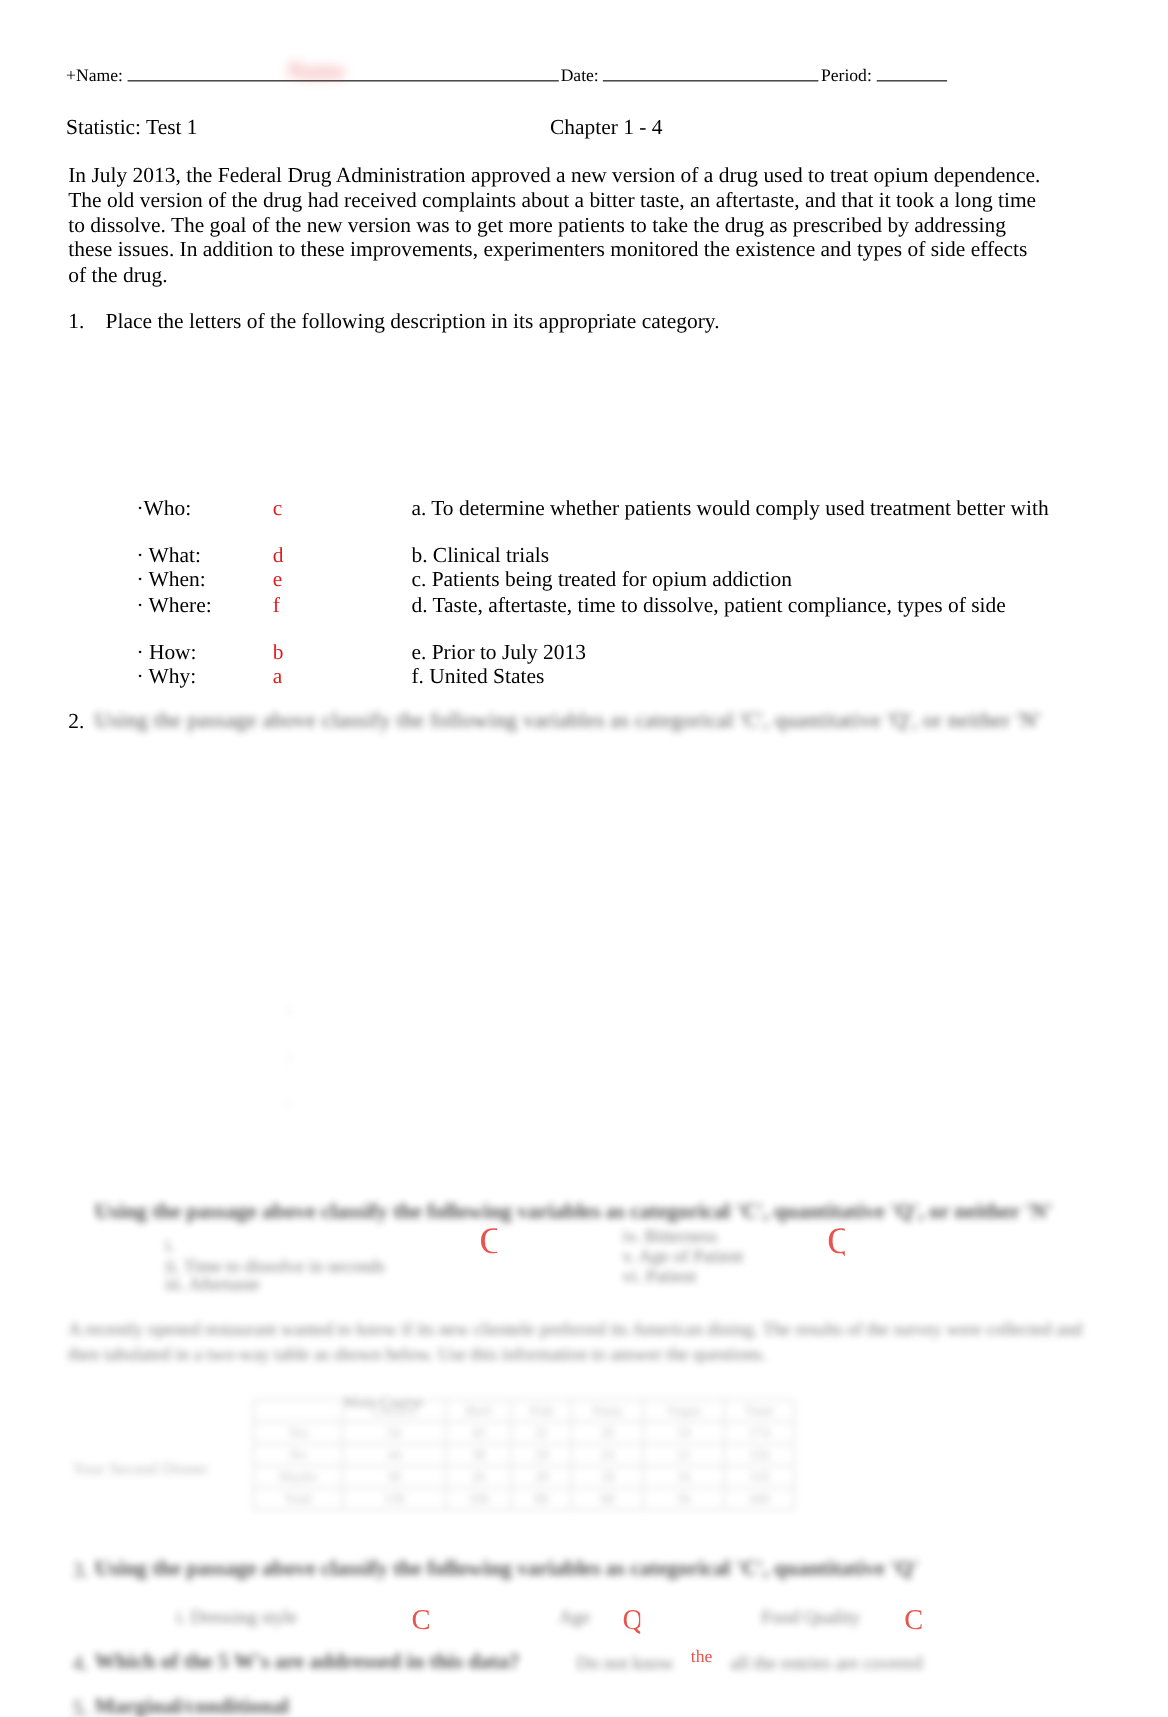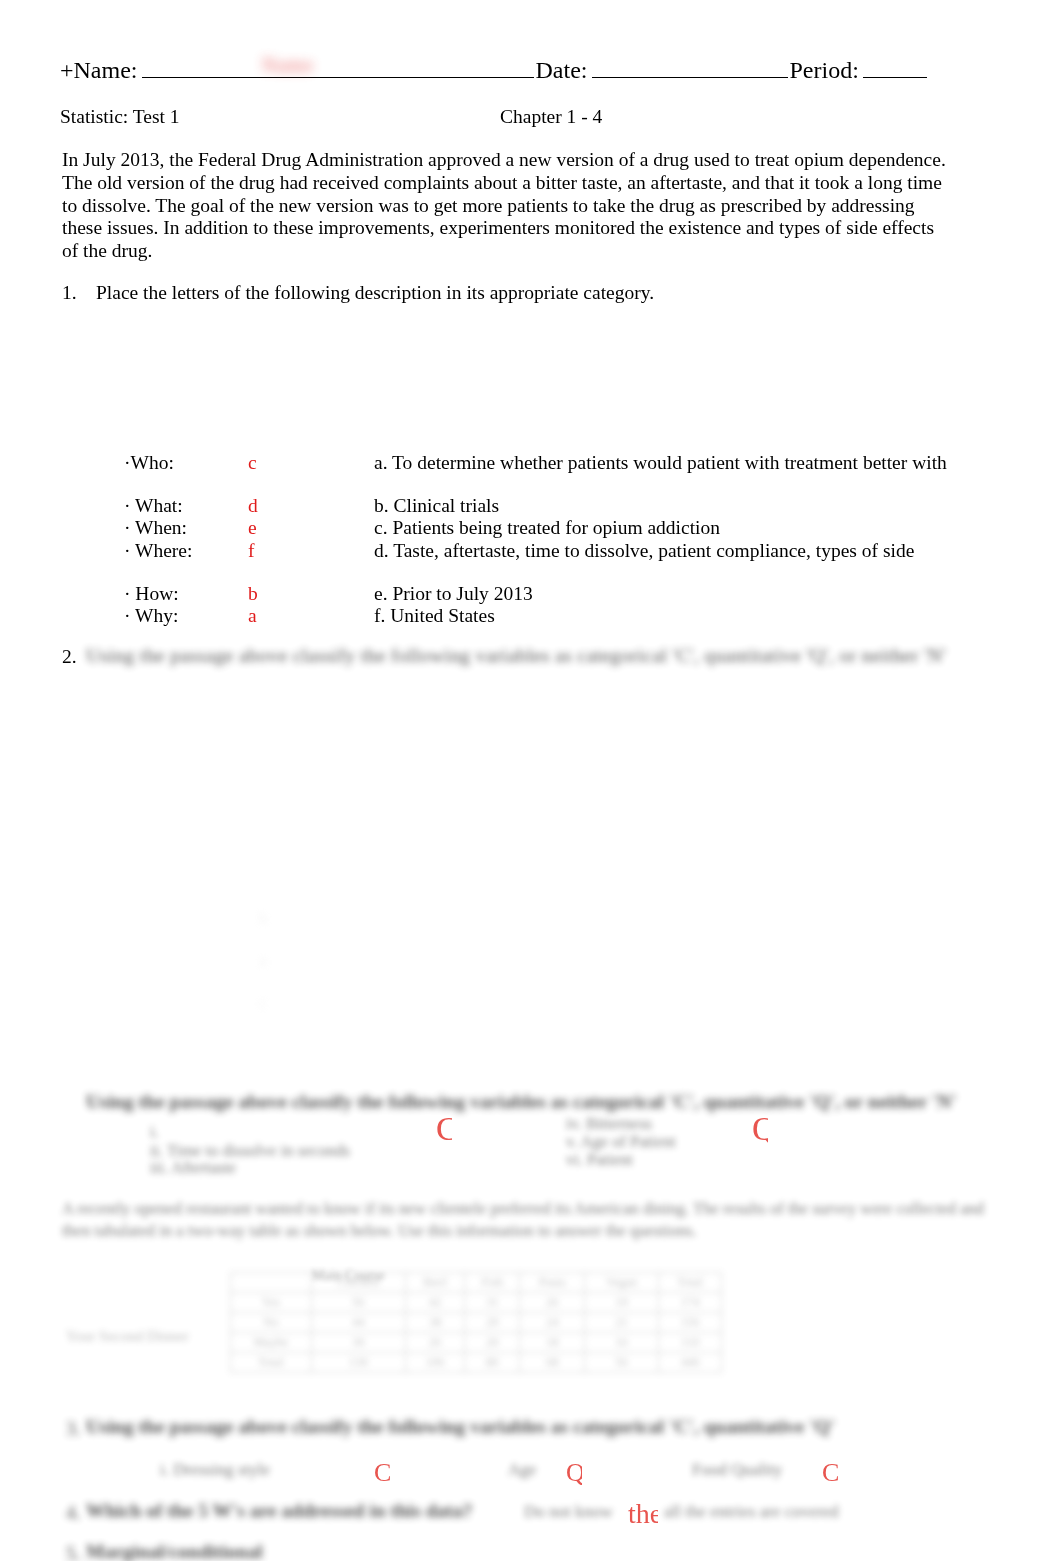--- a/index.html
+++ b/index.html
@@ -16,21 +16,21 @@
     color: #000000;
     overflow: hidden;
   }
 
   
   .header-row {
     position: absolute;
     left: 60px;
     top: 58px;
     width: 940px;
-    font-size: 24px;
+    font-size: 16px;
     line-height: 24px;
     white-space: nowrap;
   }
   .header-row .lbl { }
   .rule {
     display: inline-block;
     border-bottom: 1.4px solid #000;
     vertical-align: baseline;
     height: 15px;
     margin: 0 2px 0 4px;
@@ -247,21 +247,21 @@
   .q4o1   { left: 160px; top: 1460px; width: 170px; font-size: 17px; }
   .q4o1a  { left: 374px; top: 1458px; width: 16px; font-size: 26px; }
   .q4o2   { left: 508px; top: 1460px; width: 40px; font-size: 17px; }
   .q4o2a  { left: 566px; top: 1458px; width: 16px; font-size: 26px; }
   .q4o3   { left: 692px; top: 1460px; width: 110px; font-size: 17px; }
   .q4o3a  { left: 822px; top: 1458px; width: 16px; font-size: 26px; }
 
   .q5num  { left: 66px; top: 1502px; font-size: 19.5px; }
   .q5head { left: 86px; top: 1500px; width: 420px; font-size: 19.5px; font-weight: bold; }
   .q5ansa { left: 524px; top: 1502px; width: 110px; font-size: 17px; }
-  .q5ansb { left: 628px; top: 1498px; width: 30px; font-size: 28px; }
+  .q5ansb { left: 628px; top: 1498px; width: 30px; font-size: 16px; }
   .q5ansc { left: 664px; top: 1502px; width: 200px; font-size: 17px; }
 
   .q6num  { left: 66px; top: 1543px; font-size: 19.5px; }
   .q6head { left: 86px; top: 1541px; width: 260px; font-size: 19.5px; font-weight: bold; }
 </style>
 </head>
 <body>
 
 <div class="page">
 
@@ -293,21 +293,21 @@
     <div class="lrow" style="top:153px">· Why:</div>
 
     <div class="ans" style="top:0px">c</div>
     <div class="ans" style="top:43px">d</div>
     <div class="ans" style="top:65px">e</div>
     <div class="ans" style="top:88px">f</div>
     <div class="ans" style="top:131px">b</div>
     <div class="ans" style="top:153px">a</div>
 
     <div class="rrow" style="top:0px">
-      <span>a. To determine whether patients would patient with treatment better with</span>
+      <span>a. To determine whether patients would comply used treatment better with</span>
     </div>
     <div class="rrow" style="top:43px">
       <span>b. Clinical trials</span>
     </div>
     <div class="rrow" style="top:65px">
       <span>c. Patients being treated for opium addiction</span>
     </div>
     <div class="rrow" style="top:88px">
       <span>d. Taste, aftertaste, time to dissolve, patient compliance, types of side</span>
     </div>

